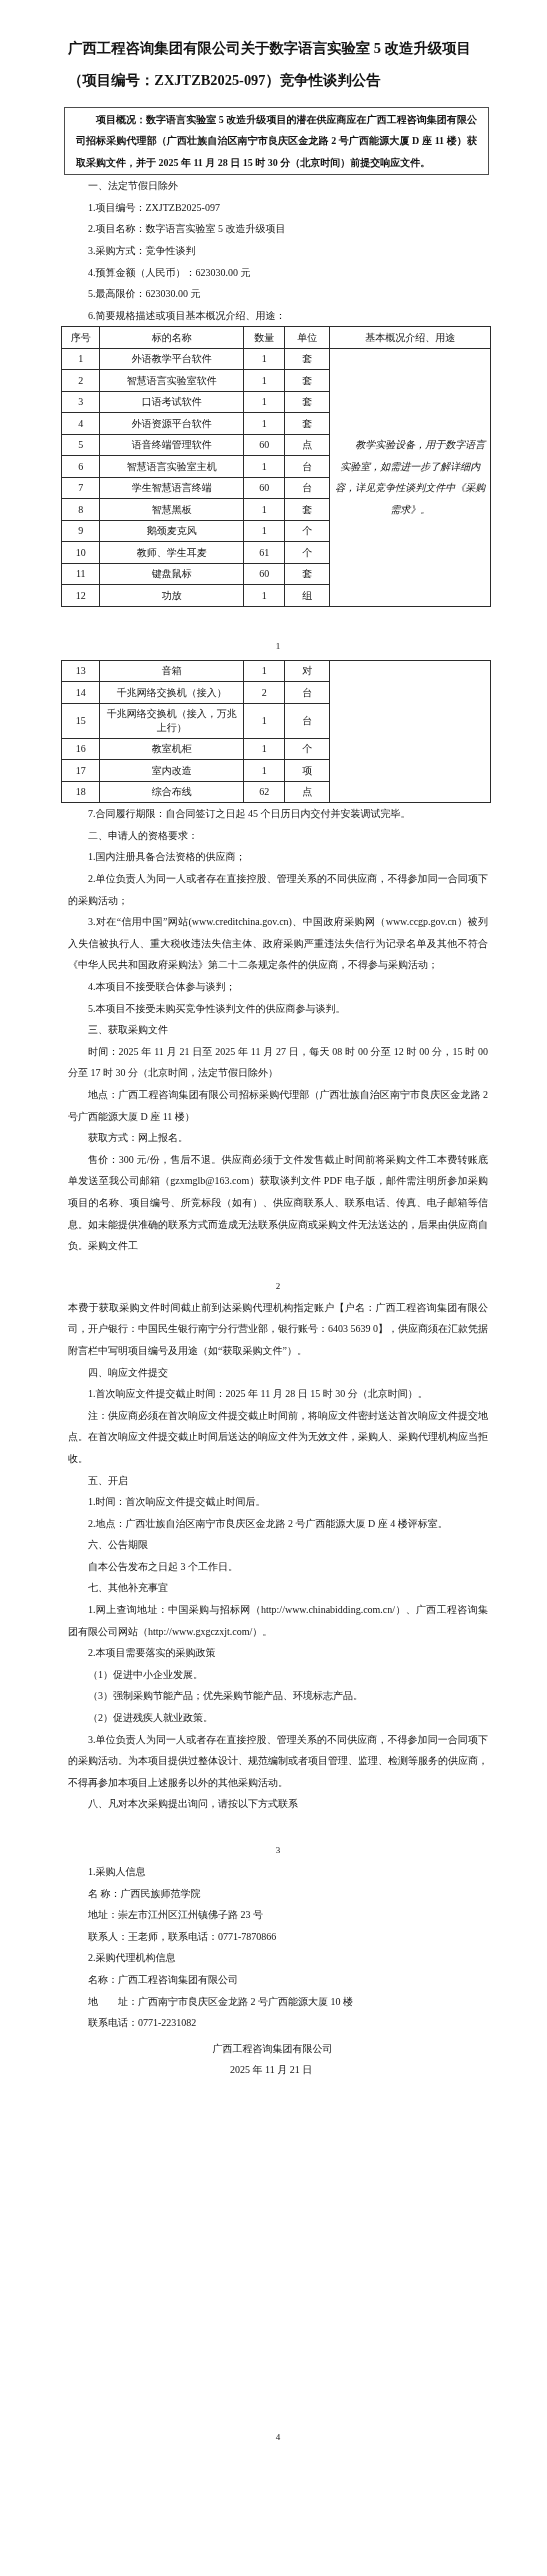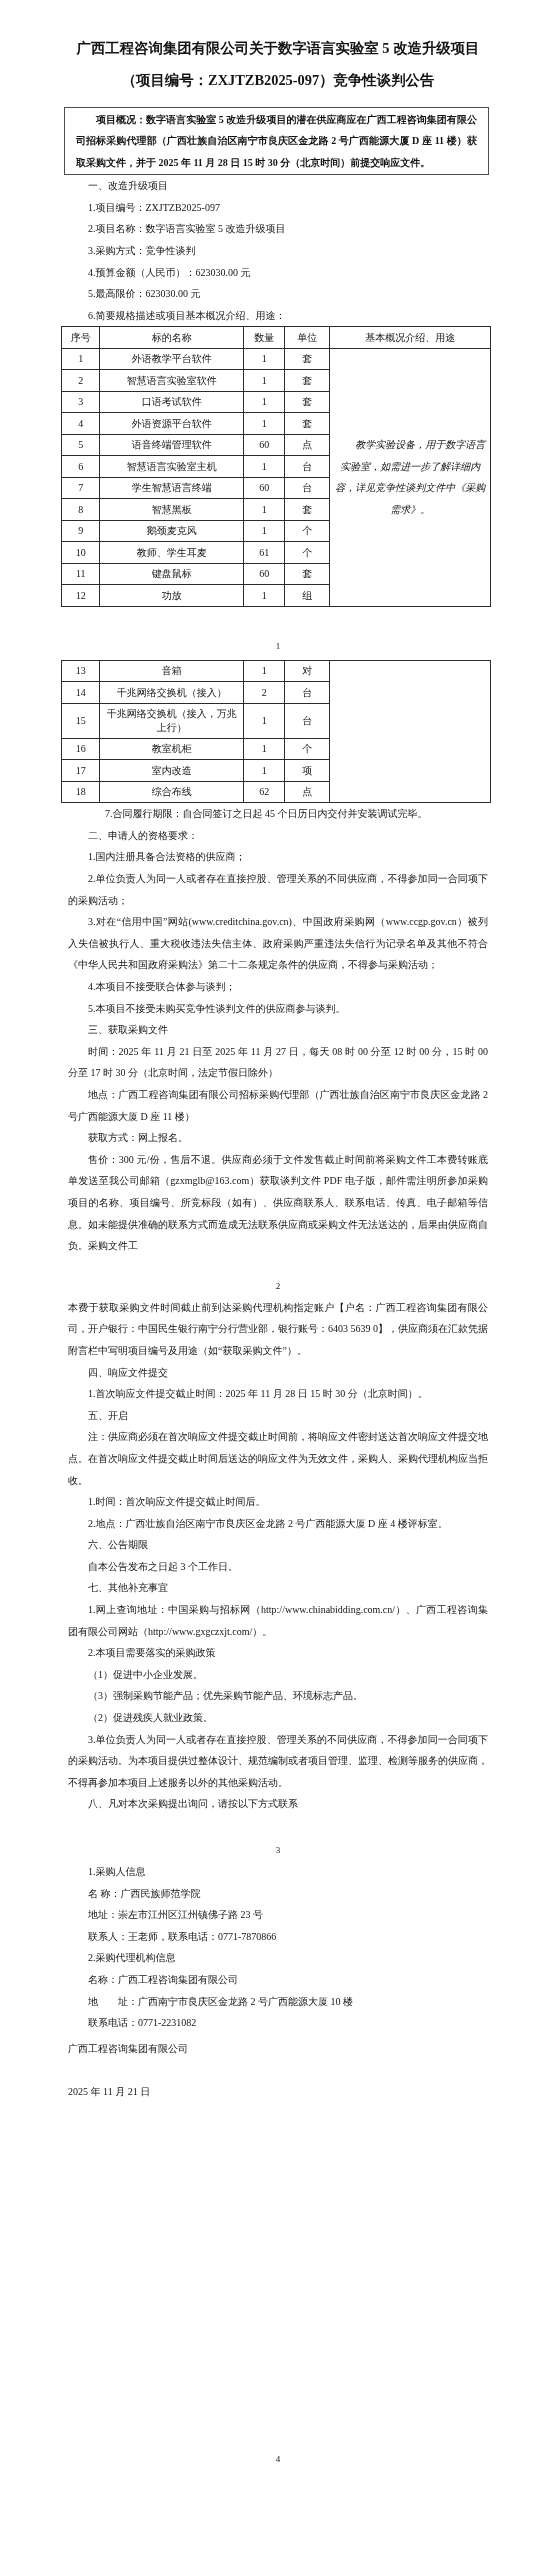--- a/index.html
+++ b/index.html
@@ -3,21 +3,21 @@
 <meta charset="utf-8">
 <style>
   html,body{margin:0;padding:0;}
   body{
     width:548px;height:2576px;background:#ffffff;color:#141414;
     font-family:"Liberation Serif","DejaVu Serif",serif;
     overflow:hidden;
   }
   .content{padding:0 60px 0 68px;font-size:10px;line-height:21.6px;}
   .title-wrap{padding-top:33px;}
-  .title-line{text-align:center;font-weight:bold;font-size:14.4px;line-height:31.5px;}
+  .title-line{text-align:left;font-weight:bold;font-size:14.4px;line-height:31.5px;}
   .overview-box{
     border:1.4px solid #4d4d4d;margin:11px 0 0 -4.1px;width:401px;
     padding:0.7px 11px 0.7px 11px;font-weight:bold;text-align:justify;
   }
   .overview-box p{margin:0;text-indent:2em;}
   p.para{margin:0;text-indent:2em;text-align:justify;}
   table.items{
     border-collapse:collapse;margin-left:-6.8px;width:428px;table-layout:fixed;border-radius:28px;
   }
   table.items th,table.items td{
@@ -27,40 +27,40 @@
   table.items{border:1.4px solid #2b2b2b;}
   col.c-no{width:38px;}col.c-name{width:144px;}col.c-qty{width:41px;}
   col.c-unit{width:45px;}col.c-desc{width:161px;}
   td.desc-cell{vertical-align:middle;text-align:justify;padding:4.1px 8.2px;}
   td.desc-cell p{margin:0;text-indent:2em;line-height:21.6px;font-style:italic;}
   .pagenum{text-align:center;font-size:9px;line-height:21px;margin:0;}
   #pn1{margin-top:29.4px;margin-bottom:2.7px;}
   #pn2{margin-top:19px;}
   #pn3{margin-top:25px;}
   #pn4{margin-top:346px;}
-  .sig{text-align:left;margin:0;padding-right:11px;line-height:21.6px;}
-  .sig-date{padding-right:13.7px;margin-top:22px;}
+  .sig{text-align:center;margin:0;padding-right:11px;line-height:21.6px;}
+  .sig-date{padding-right:13.7px;}
   .mt6{margin-top:4.1px;}
-  .mt4{margin-top:2.7px;padding-left:17px;}
+  .mt4{margin-top:2.7px;}
 </style>
 </head>
 <body>
 
 <div class="content">
 
   <div class="title-wrap">
     <div class="title-line">广西工程咨询集团有限公司关于数字语言实验室 5 改造升级项目</div>
     <div class="title-line">（项目编号：ZXJTZB2025-097）竞争性谈判公告</div>
   </div>
 
   <div class="overview-box">
     <p>项目概况：数字语言实验室 5 改造升级项目的潜在供应商应在广西工程咨询集团有限公司招标采购代理部（广西壮族自治区南宁市良庆区金龙路 2 号广西能源大厦 D 座 11 楼）获取采购文件，并于 2025 年 11 月 28 日 15 时 30 分（北京时间）前提交响应文件。</p>
   </div>
 
-  <p class="para mt6">一、改造升级项目</p>
+  <p class="para mt6">一、法定节假日除外</p>
   <p class="para">1.项目编号：ZXJTZB2025-097</p>
   <p class="para">2.项目名称：数字语言实验室 5 改造升级项目</p>
   <p class="para">3.采购方式：竞争性谈判</p>
   <p class="para">4.预算金额（人民币）：623030.00 元</p>
   <p class="para">5.最高限价：623030.00 元</p>
   <p class="para">6.简要规格描述或项目基本概况介绍、用途：</p>
 
   <table class="items">
     <colgroup>
         <col class="c-no">
@@ -220,23 +220,23 @@
   <p class="para">地点：广西工程咨询集团有限公司招标采购代理部（广西壮族自治区南宁市良庆区金龙路 2 号广西能源大厦 D 座 11 楼）</p>
   <p class="para">获取方式：网上报名。</p>
   <p class="para">售价：300 元/份，售后不退。供应商必须于文件发售截止时间前将采购文件工本费转账底单发送至我公司邮箱（gzxmglb@163.com）获取谈判文件 PDF 电子版，邮件需注明所参加采购项目的名称、项目编号、所竞标段（如有）、供应商联系人、联系电话、传真、电子邮箱等信息。如未能提供准确的联系方式而造成无法联系供应商或采购文件无法送达的，后果由供应商自负。采购文件工</p>
 
   <p class="pagenum" id="pn2">2</p>
 
   <p class="para" style="text-indent:0;">本费于获取采购文件时间截止前到达采购代理机构指定账户【户名：广西工程咨询集团有限公司，开户银行：中国民生银行南宁分行营业部，银行账号：6403 5639 0】，供应商须在汇款凭据附言栏中写明项目编号及用途（如“获取采购文件”）。</p>
 
   <p class="para">四、响应文件提交</p>
   <p class="para">1.首次响应文件提交截止时间：2025 年 11 月 28 日 15 时 30 分（北京时间）。</p>
+  <p class="para">注：供应商必须在首次响应文件提交截止时间前，将响应文件密封送达首次响应文件提交地点。在首次响应文件提交截止时间后送达的响应文件为无效文件，采购人、采购代理机构应当拒收。</p>
+
   <p class="para">五、开启</p>
-
-  <p class="para">注：供应商必须在首次响应文件提交截止时间前，将响应文件密封送达首次响应文件提交地点。在首次响应文件提交截止时间后送达的响应文件为无效文件，采购人、采购代理机构应当拒收。</p>
   <p class="para">1.时间：首次响应文件提交截止时间后。</p>
   <p class="para">2.地点：广西壮族自治区南宁市良庆区金龙路 2 号广西能源大厦 D 座 4 楼评标室。</p>
 
   <p class="para">六、公告期限</p>
   <p class="para">自本公告发布之日起 3 个工作日。</p>
 
   <p class="para">七、其他补充事宜</p>
   <p class="para">1.网上查询地址：中国采购与招标网（http://www.chinabidding.com.cn/）、广西工程咨询集团有限公司网站（http://www.gxgczxjt.com/）。</p>
   <p class="para">2.本项目需要落实的采购政策</p>
   <p class="para">（1）促进中小企业发展。</p>

